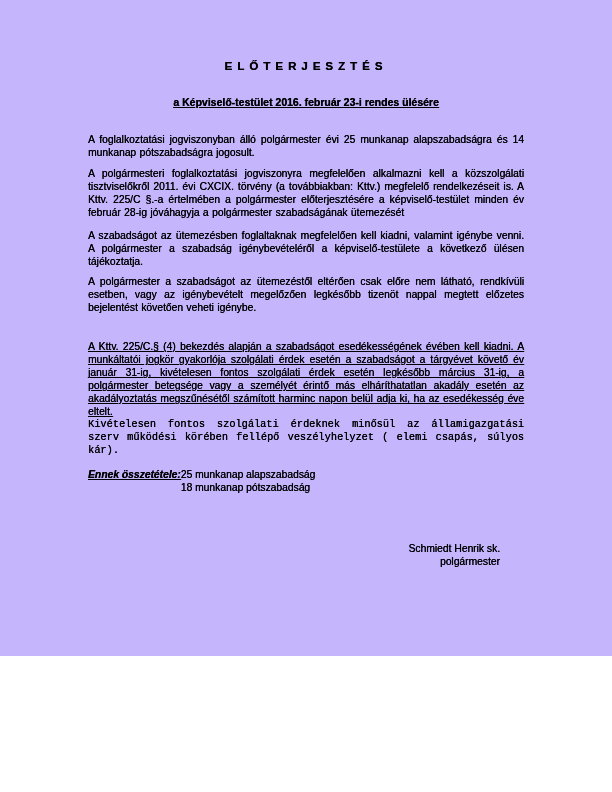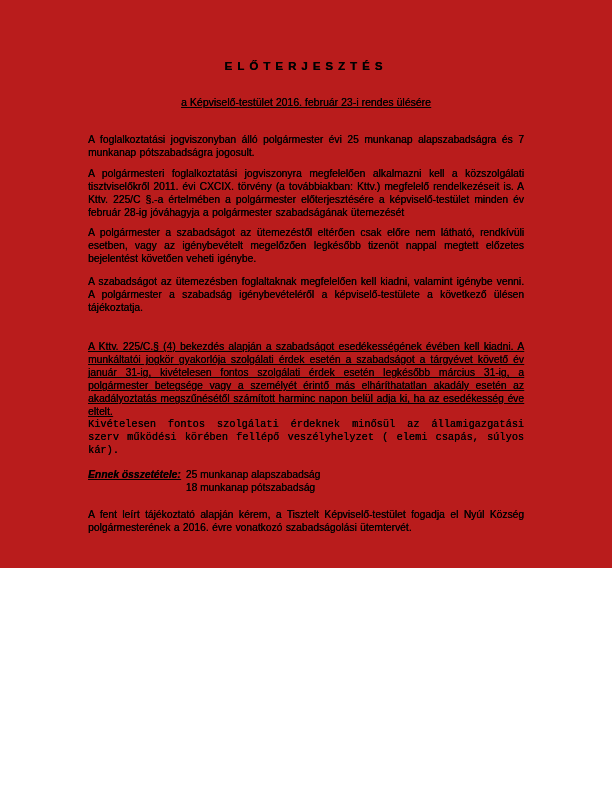--- a/index.html
+++ b/index.html
@@ -3,22 +3,22 @@
 <meta charset="utf-8">
 <style>
   html, body {
     margin: 0;
     padding: 0;
     background: #ffffff;
   }
   .page {
     position: relative;
     width: 612px;
-    height: 568px;
-    background: #b91c1c;
+    height: 656px;
+    background: #c4b5fd;
     font-family: "Liberation Sans", sans-serif;
     color: #000000;
     overflow: hidden;
     
     text-shadow: 0.25px 0 0 currentColor;
   }
   .content {
     position: absolute;
     left: 88px;
     top: 60px;
@@ -27,21 +27,21 @@
   .doc-title {
     text-align: center;
     font-weight: bold;
     font-size: 11.5px;
     letter-spacing: 5px;
     line-height: 13px;
   }
   .doc-subtitle {
     margin-top: 23px;
     text-align: center;
-    font-weight: normal;
+    font-weight: bold;
     font-size: 10.5px;
     line-height: 13px;
     text-decoration: underline;
   }
   .salutation {
     margin-top: 35px;
     font-weight: bold;
     font-size: 10.5px;
     line-height: 13px;
   }
@@ -67,21 +67,20 @@
     font-size: 10.3px;
     line-height: 13px;
   }
   .comp-label {
     font-weight: bold;
     text-decoration: underline;
     white-space: nowrap;
     font-style: italic;
   }
   .comp-items {
-    margin-left: 5px;
     display: flex;
     flex-direction: column;
   }
   .signature {
     margin-top: 48px;
     margin-left: 266px;
     width: 146px;
     text-align: right;
     font-size: 10.3px;
     line-height: 13px;
@@ -91,43 +90,42 @@
 <body>
 
 <div class="page">
   <div class="content">
 
     <div class="doc-title">ELŐTERJESZTÉS</div>
 
     <div class="doc-subtitle">a Képviselő-testület 2016. február 23-i rendes ülésére</div>
 
 
-    <p class="para m24">A foglalkoztatási jogviszonyban álló polgármester évi 25 munkanap alapszabadságra és 7 munkanap pótszabadságra jogosult.</p>
+    <p class="para m24">A foglalkoztatási jogviszonyban álló polgármester évi 25 munkanap alapszabadságra és 14 munkanap pótszabadságra jogosult.</p>
 
     <p class="para m8">A polgármesteri foglalkoztatási jogviszonyra megfelelően alkalmazni kell a közszolgálati tisztviselőkről 2011. évi CXCIX. törvény (a továbbiakban: Kttv.) megfelelő rendelkezéseit is. A Kttv. 225/C §.-a értelmében a polgármester előterjesztésére a képviselő-testület minden év február 28-ig jóváhagyja a polgármester  szabadságának ütemezését</p>
 
+    <p class="para m10">A szabadságot az ütemezésben foglaltaknak megfelelően kell kiadni, valamint igénybe venni. A polgármester a szabadság igénybevételéről a képviselő-testülete a következő ülésen tájékoztatja.</p>
+
     <p class="para m7">A polgármester a szabadságot az ütemezéstől eltérően csak előre nem látható, rendkívüli esetben, vagy az igénybevételt megelőzően legkésőbb tizenöt nappal megtett előzetes bejelentést követően veheti igénybe.</p>
-
-    <p class="para m10">A szabadságot az ütemezésben foglaltaknak megfelelően kell kiadni, valamint igénybe venni. A polgármester a szabadság igénybevételéről a képviselő-testülete a következő ülésen tájékoztatja.</p>
 
     <p class="para m12">A Kttv. 225/C.§ (4) bekezdés alapján a szabadságot esedékességének évében kell kiadni. A munkáltatói jogkör gyakorlója szolgálati érdek esetén a szabadságot a tárgyévet követő év január 31-ig, kivételesen fontos szolgálati érdek esetén legkésőbb március 31-ig, a polgármester betegsége vagy a személyét érintő más elháríthatatlan akadály esetén az akadályoztatás megszűnésétől számított harminc napon belül adja ki, ha az esedékesség éve eltelt.</p>
 
 
     <p class="para m0">Kivételesen fontos szolgálati érdeknek minősül az államigazgatási szerv működési körében fellépő veszélyhelyzet ( elemi csapás, súlyos kár).</p>
 
 
     <div class="composition">
       <span class="comp-label">Ennek összetétele:</span>
       <span class="comp-items">
         <span>25 munkanap alapszabadság</span>
         <span>18 munkanap pótszabadság</span>
       </span>
     </div>
 
-    <p class="para m14">A fent leírt tájékoztató alapján kérem, a Tisztelt Képviselő-testület fogadja el Nyúl Község polgármesterének a 2016. évre vonatkozó szabadságolási ütemtervét.</p>
 
     <div class="signature">
       <div>Schmiedt Henrik  sk.</div>
-      <div>ütemezésben</div>
+      <div>polgármester</div>
     </div>
 
   </div>
 </div>
 
 </body></html>

